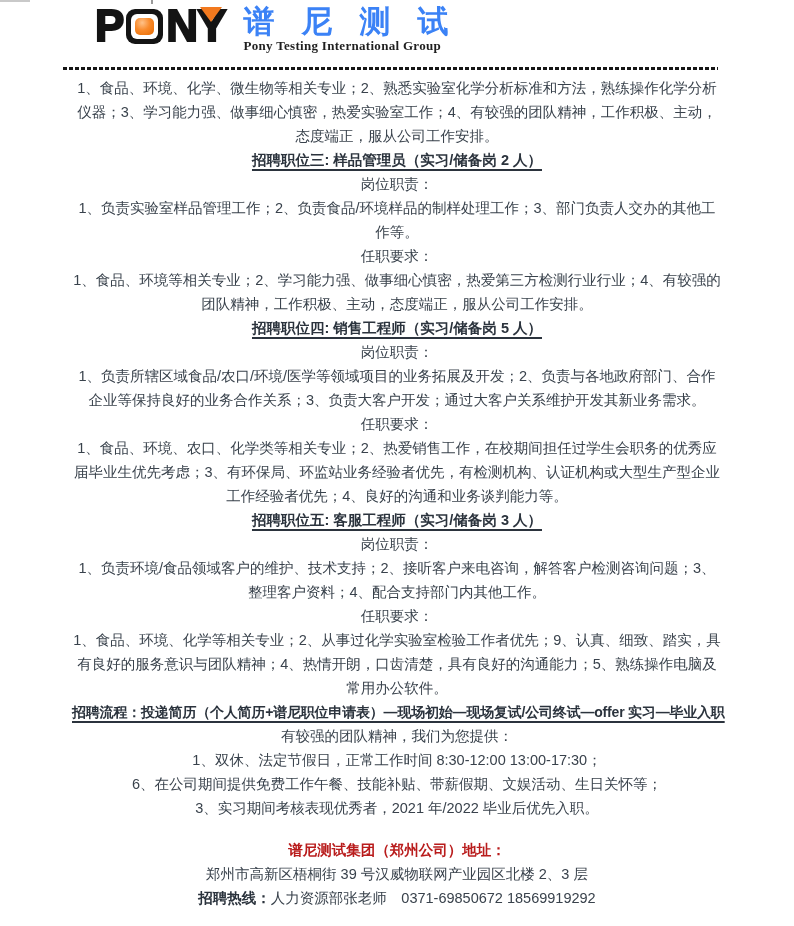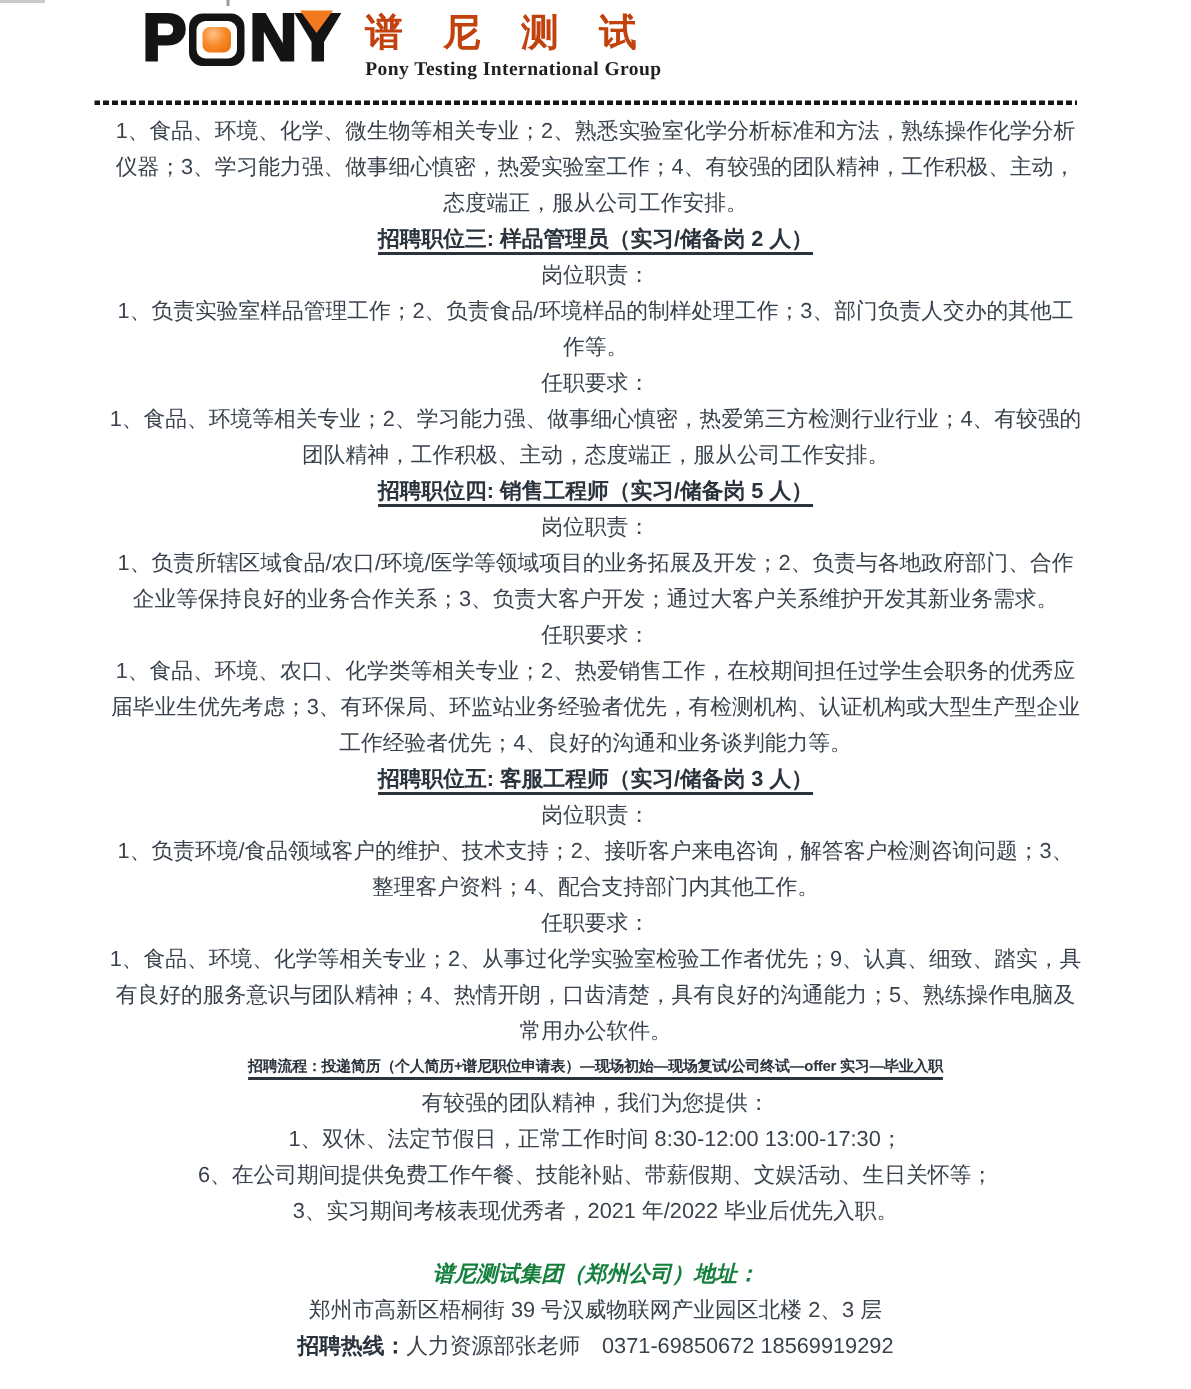--- a/index.html
+++ b/index.html
@@ -29,44 +29,44 @@
     width:37px;height:35px;background:#141414;border-radius:9px;margin:0 3px;}
   .o-white{display:flex;align-items:center;justify-content:center;
     width:27px;height:25px;background:#fff;border-radius:6px;}
   .o-orange{width:19px;height:17px;border-radius:5px;
     background:radial-gradient(circle at 38% 28%,#ffc289 0%,#f98a2b 45%,#e66a00 100%);}
   .y-wrap{position:relative;display:inline-block;}
   .y-tri{position:absolute;top:1px;left:50%;transform:translateX(-50%);
     width:0;height:0;border-left:11px solid transparent;border-right:11px solid transparent;
     border-top:15px solid #f2791e;}
   .brand-text{margin-left:18px;padding-top:2px;}
-  .brand-cn{font-size:25px;line-height:30px;font-weight:bold;color:#c2410c;
+  .brand-cn{font-size:31px;line-height:30px;font-weight:bold;color:#3b82f6;
     letter-spacing:27px;white-space:nowrap;text-align:center;}
   .brand-en{font-family:Liberation Serif, serif;font-weight:bold;
     font-size:13px;color:#1f1f1f;letter-spacing:0.3px;margin-top:1px;}
   .dashed-rule{
     margin:13px 0 0 63px;width:655px;height:3px;
     background:repeating-linear-gradient(90deg,#161616 0 4px,transparent 4px 6px);
   }
 
   
   .content{padding:0 72px;font-size:14.5px;line-height:24px;text-align:justify;}
   .content p{margin:0;text-align:center;}
   .top-para{margin-top:6px !important;}
   .pos-title{
     margin:8px 0 5px;font-size:14.5px;line-height:24px;font-weight:bold;color:#2b333d;
     text-decoration:underline;text-decoration-thickness:1.5px;text-underline-offset:4px;
     text-align:left;
   }
   .process-line{
-    margin:18px 0 14px;font-size:10px;line-height:24px;font-weight:bold;color:#2b333d;
+    margin:18px 0 14px;font-size:14px;line-height:24px;font-weight:bold;color:#2b333d;
     text-decoration:underline;text-decoration-thickness:1.5px;text-underline-offset:4px;
     white-space:nowrap;letter-spacing:-0.2px;text-align:left;
   }
-  .footer-label{margin-top:18px !important;font-weight:bold;color:#15803d;font-style:italic;}
+  .footer-label{margin-top:18px !important;font-weight:bold;color:#b91c1c;}
   .bold{font-weight:bold;color:#2b333d;}
 </style>
 </head>
 <body>
 
 <div class="page">
   <div class="artifact-top-left"></div>
   <div class="artifact-tick"></div>
 
   <header class="header">

